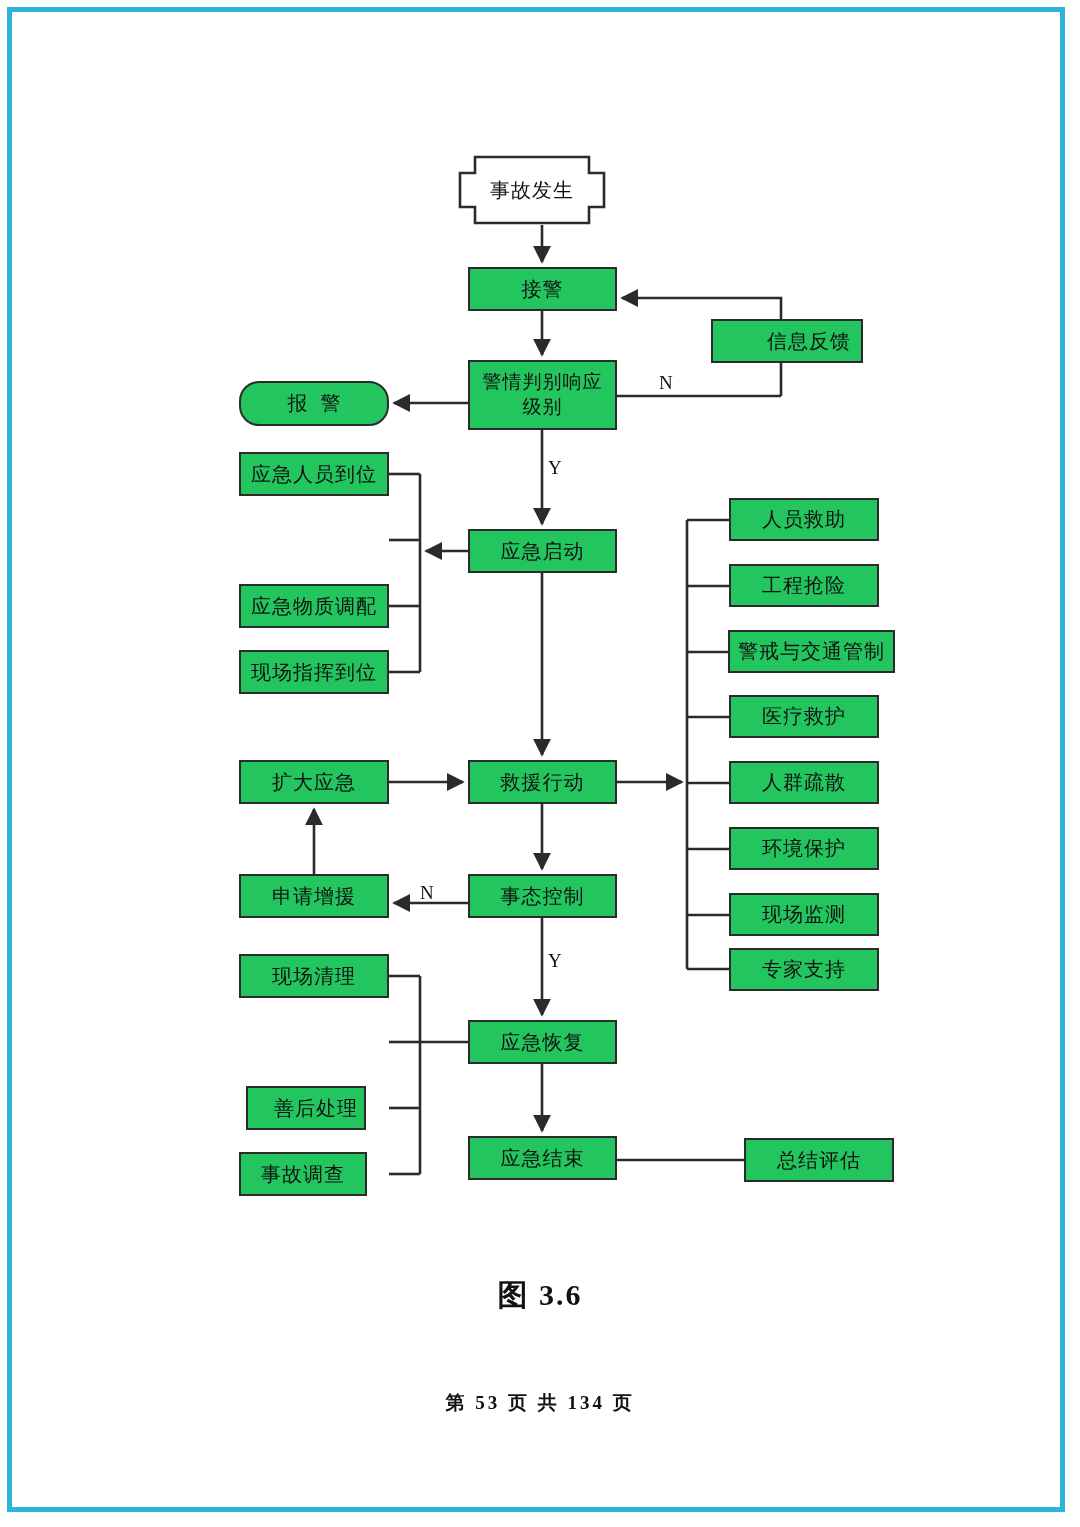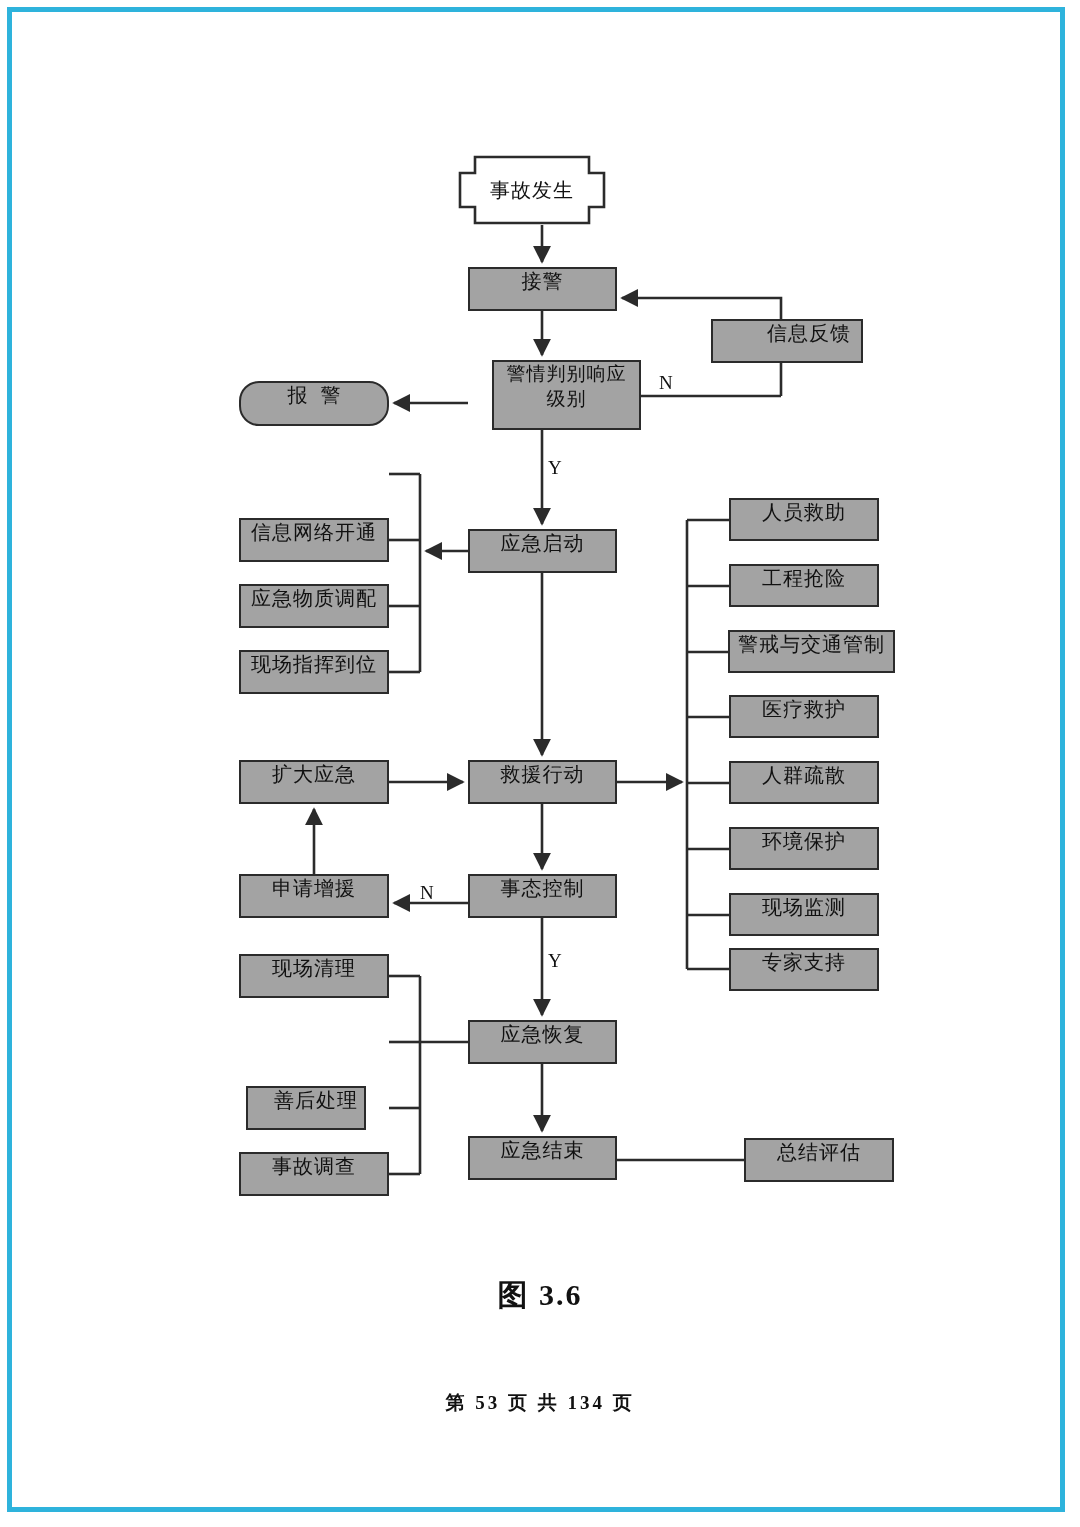--- a/index.html
+++ b/index.html
@@ -29,36 +29,35 @@
     position: absolute;
     left: 0;
     top: 0;
     width: 1080px;
     height: 1527px;
   }
   .node {
     position: absolute;
     box-sizing: border-box;
     border: 2px solid #2b2b2b;
-    background: #a3a3a3;
+    background: #22c55e;
     display: flex;
-    align-items: flex-start;
+    align-items: center;
     justify-content: center;
     text-align: center;
     font-family: "Liberation Serif", "DejaVu Serif", serif;
     font-size: 20px;
     line-height: 1.25;
     color: #111111;
     letter-spacing: 1px;
     z-index: 3;
   }
   .node.two-line {
     font-size: 19px;
     line-height: 1.3;
-    margin-left: 24px;
   }
   .node.sparse {
     letter-spacing: 13px;
     text-indent: 13px;
   }
   .start-node {
     position: absolute;
     z-index: 3;
   }
   .start-node .start-label {
@@ -190,24 +189,24 @@
   </div>
 
   <div class="node two-line" style="left:468px; top:360px; width:149px; height:70px;">
     <span>警情判别响应<br>级别</span>
   </div>
 
   <div class="node sparse" style="left:239px; top:381px; width:150px; height:45px;border-radius:20px;">
     <span>报警</span>
   </div>
 
-
-  <div class="node" style="left:239px; top:518px; width:150px; height:44px;">
-    <span>信息网络开通</span>
-  </div>
+  <div class="node" style="left:239px; top:452px; width:150px; height:44px;">
+    <span>应急人员到位</span>
+  </div>
+
 
   <div class="node" style="left:239px; top:584px; width:150px; height:44px;">
     <span>应急物质调配</span>
   </div>
 
   <div class="node" style="left:239px; top:650px; width:150px; height:44px;">
     <span>现场指挥到位</span>
   </div>
 
   <div class="node" style="left:468px; top:529px; width:149px; height:44px;">
@@ -264,21 +263,21 @@
 
   <div class="node" style="left:239px; top:954px; width:150px; height:44px;">
     <span>现场清理</span>
   </div>
 
 
   <div class="node" style="left:246px; top:1086px; width:120px; height:44px;padding-left:20px;">
     <span>善后处理</span>
   </div>
 
-  <div class="node" style="left:239px; top:1152px; width:150px; height:44px;">
+  <div class="node" style="left:239px; top:1152px; width:128px; height:44px;">
     <span>事故调查</span>
   </div>
 
   <div class="node" style="left:468px; top:1020px; width:149px; height:44px;">
     <span>应急恢复</span>
   </div>
 
   <div class="node" style="left:468px; top:1136px; width:149px; height:44px;">
     <span>应急结束</span>
   </div>

